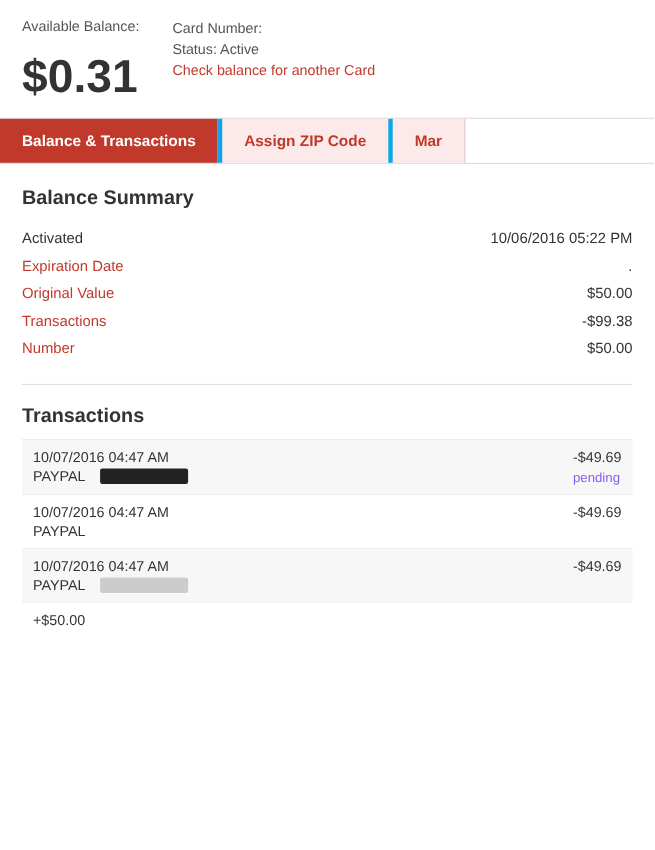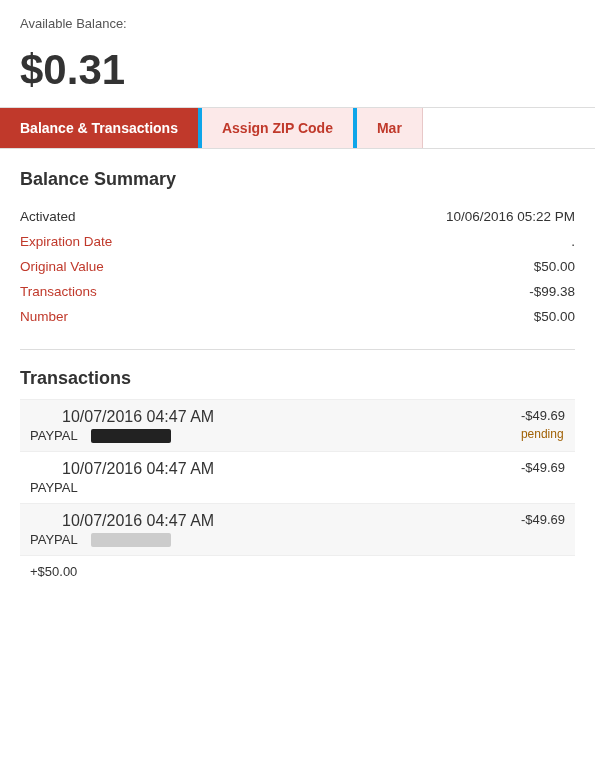--- a/index.html
+++ b/index.html
@@ -149,44 +149,43 @@
     }
     .trans-row:nth-child(even) {
       background: #fff;
     }
     .trans-left {
       display: flex;
       flex-direction: column;
       gap: 2px;
     }
     .trans-date {
-      font-size: 16px;
-      color: #333;
-      margin-left: 32px;
+      font-size: 13px;
+      color: #333;
     }
     .trans-desc {
       font-size: 13px;
       color: #333;
       display: flex;
       align-items: center;
       gap: 13px;
     }
     .trans-right {
       display: flex;
       flex-direction: column;
       align-items: flex-start;
       gap: 4px;
     }
     .trans-amount {
       font-size: 13px;
       color: #333;
     }
     .trans-pending {
       font-size: 12px;
-      color: #a16207;
+      color: #8b5cf6;
     }
     .redacted-bar {
       display: inline-block;
       width: 80px;
       height: 14px;
       background: #222;
       border-radius: 2px;
       vertical-align: middle;
     }
     .redacted-bar-light {
@@ -198,20 +197,28 @@
       vertical-align: middle;
     }
   </style>
 </head>
 <body>
 
 <div class="header-section">
   <div class="balance-left">
     <span class="available-balance-label">Available Balance:</span>
     <span class="balance-amount">$0.31</span>
+  </div>
+  <div class="card-info">
+    <span class="card-number-label">Card Number:</span>
+    <span class="status-row">
+      <span>Status:</span>
+      <span>Active</span>
+    </span>
+    <a class="check-balance-link">Check balance for another Card</a>
   </div>
 </div>
 
 <div class="tabs-bar">
   <button class="tab tab-active">Balance &amp; Transactions</button>
   <button class="tab tab-inactive">Assign ZIP Code</button>
   <button class="tab tab-inactive" style="border-right:1px solid #e8c8c8;">Mar</button>
 </div>
 
 <div class="content-area">

